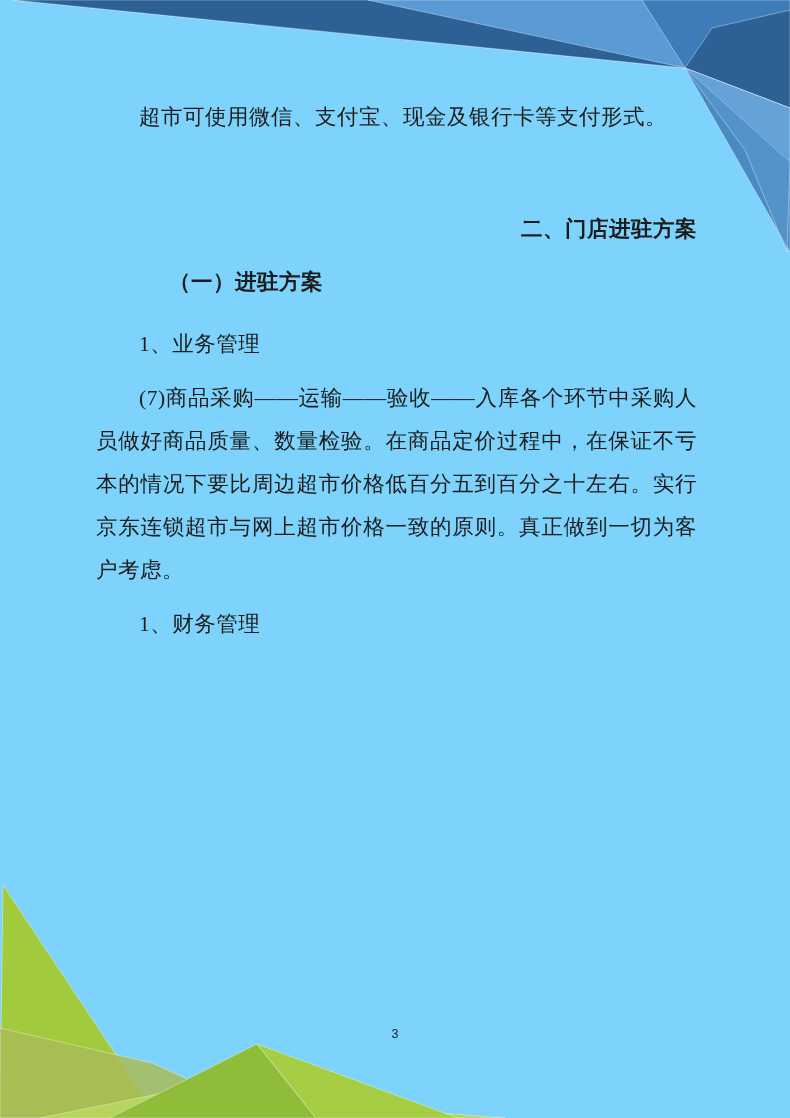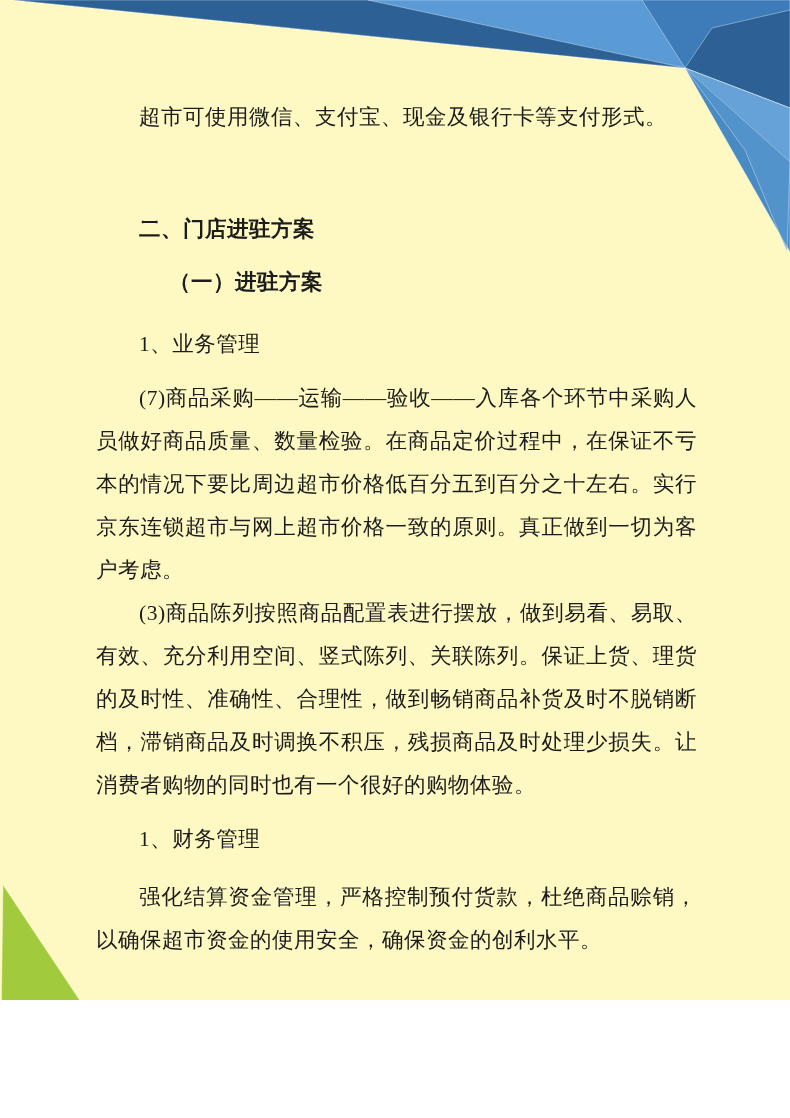--- a/index.html
+++ b/index.html
@@ -3,22 +3,22 @@
 <meta charset="utf-8">
 <style>
   html, body {
     margin: 0;
     padding: 0;
     background: #ffffff;
   }
   .page {
     position: relative;
     width: 790px;
-    height: 1000px;
-    background: #fef9c3;
+    height: 1118px;
+    background: #7dd3fc;
     overflow: hidden;
     font-family: "Liberation Serif", "DejaVu Serif", serif;
     color: #1c1c1c;
   }
   .deco-svg {
     position: absolute;
     left: 0;
     top: 0;
     width: 790px;
     height: 1118px;
@@ -41,21 +41,21 @@
   }
   .heading {
     margin: 0;
     font-family: "Liberation Sans", "DejaVu Sans", sans-serif;
     font-weight: bold;
     font-size: 21.5px;
     line-height: 43px;
     text-indent: 2em;
     letter-spacing: 0.5px;
   }
-  .mt-69 { margin-top: 69px; }
+  .mt-69 { margin-top: 69px; text-align: right; }
   .mt-19 { margin-top: 19px; }
   .mt-15 { margin-top: 15px; }
   .mt-11 { margin-top: 11px; }
   .mt-10 { margin-top: 10px; margin-left: 30px; }
   .mt-0  { margin-top: 0; }
   .page-number {
     position: absolute;
     left: 0;
     right: 0;
     top: 1027px;
@@ -96,22 +96,20 @@
 
     <p class="heading mt-69">二、门店进驻方案</p>
 
     <p class="heading mt-10">（一）进驻方案</p>
 
     <p class="body-text mt-19">1、业务管理</p>
 
 
     <p class="body-text mt-11">(7)商品采购——运输——验收——入库各个环节中采购人员做好商品质量、数量检验。在商品定价过程中，在保证不亏本的情况下要比周边超市价格低百分五到百分之十左右。实行京东连锁超市与网上超市价格一致的原则。真正做到一切为客户考虑。</p>
 
-    <p class="body-text mt-0">(3)商品陈列按照商品配置表进行摆放，做到易看、易取、有效、充分利用空间、竖式陈列、关联陈列。保证上货、理货的及时性、准确性、合理性，做到畅销商品补货及时不脱销断档，滞销商品及时调换不积压，残损商品及时处理少损失。让消费者购物的同时也有一个很好的购物体验。</p>
 
     <p class="body-text mt-11">1、财务管理</p>
 
-    <p class="body-text mt-15">强化结算资金管理，严格控制预付货款，杜绝商品赊销，以确保超市资金的使用安全，确保资金的创利水平。</p>
   </div>
 
   <div class="page-number">3</div>
 
 </div>
 
 </body></html>

